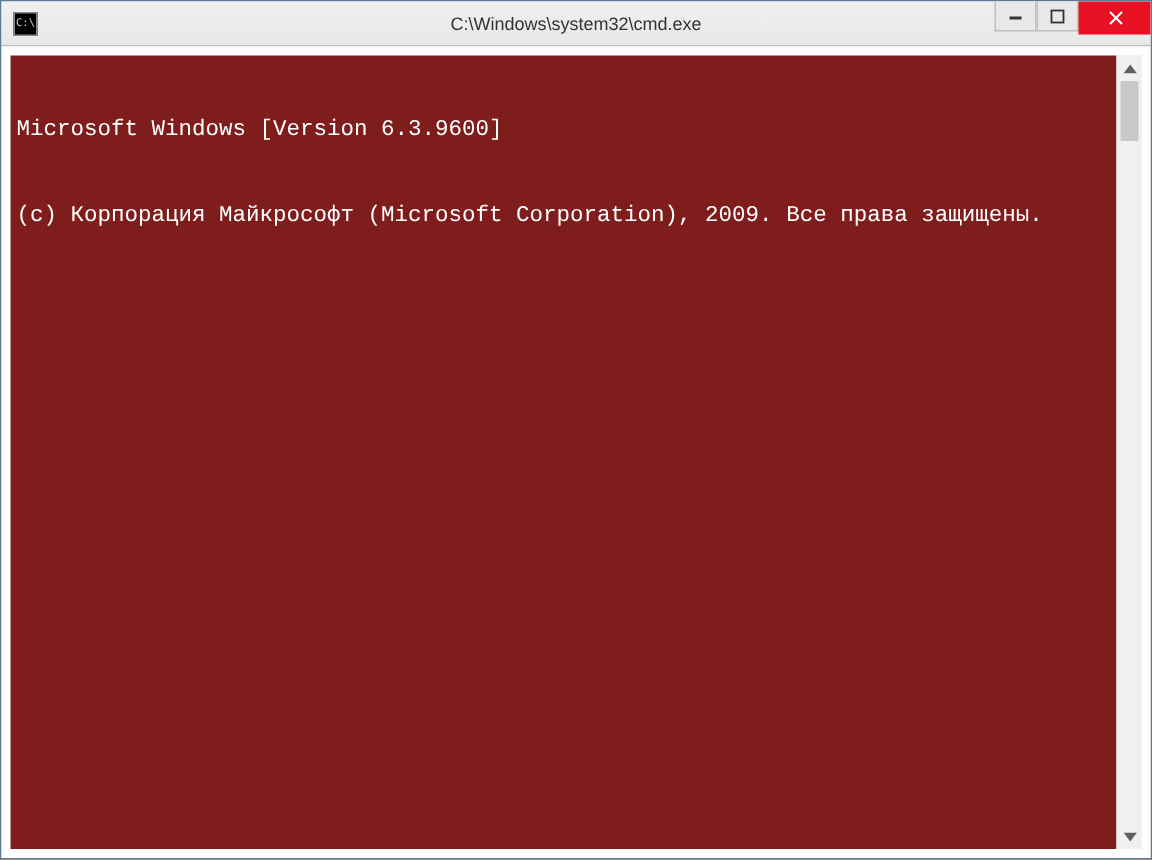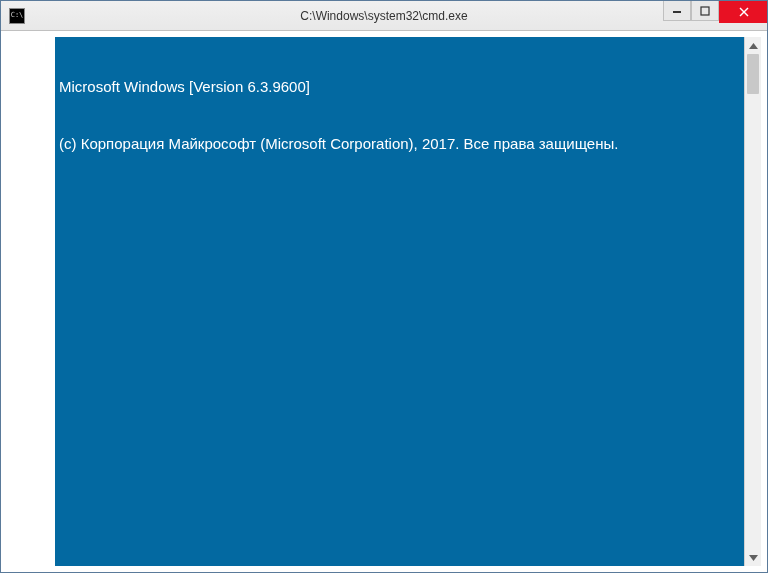--- a/index.html
+++ b/index.html
@@ -86,30 +86,29 @@
   .ctrl-btn svg { display: block; }
   .client-area {
     flex: 1;
     background: #fff;
     padding: 6px;
     display: flex;
     position: relative;
   }
   .console {
     flex: 1;
-    background: #0369a1;
+    background: #7f1d1d;
     color: #fff;
-    font-family: Liberation Sans, sans-serif;
+    font-family: Liberation Mono, monospace;
     font-size: 15px;
     line-height: 19px;
     padding: 2px 4px;
     white-space: pre;
     overflow: hidden;
     position: relative;
-    margin-left: 48px;
   }
   .console-line { white-space: pre; }
   .prompt-line { display: flex; align-items: center; }
   .redact {
     display: inline-block;
     width: 70px;
     height: 16px;
     background: #ff0000;
     border-radius: 8px 8px 8px 8px;
     position: relative;
@@ -193,21 +192,21 @@
           <line x1="2" y1="2" x2="10" y2="10" stroke="#fff" stroke-width="1.4"></line>
           <line x1="10" y1="2" x2="2" y2="10" stroke="#fff" stroke-width="1.4"></line>
         </svg>
       </div>
     </div>
   </div>
 
   <div class="client-area">
     <div class="console">
       <div class="console-line">Microsoft Windows [Version 6.3.9600]</div>
-      <div class="console-line">(c) Корпорация Майкрософт (Microsoft Corporation), 2017. Все права защищены.</div>
+      <div class="console-line">(c) Корпорация Майкрософт (Microsoft Corporation), 2009. Все права защищены.</div>
       <div class="console-line"></div>
     </div>
 
     <div class="scrollbar">
       <div class="scroll-arrow">
         <svg width="9" height="6" viewBox="0 0 9 6">
           <polygon points="4.5,0 9,6 0,6" fill="#606060"></polygon>
         </svg>
       </div>
       <div class="scroll-track">

